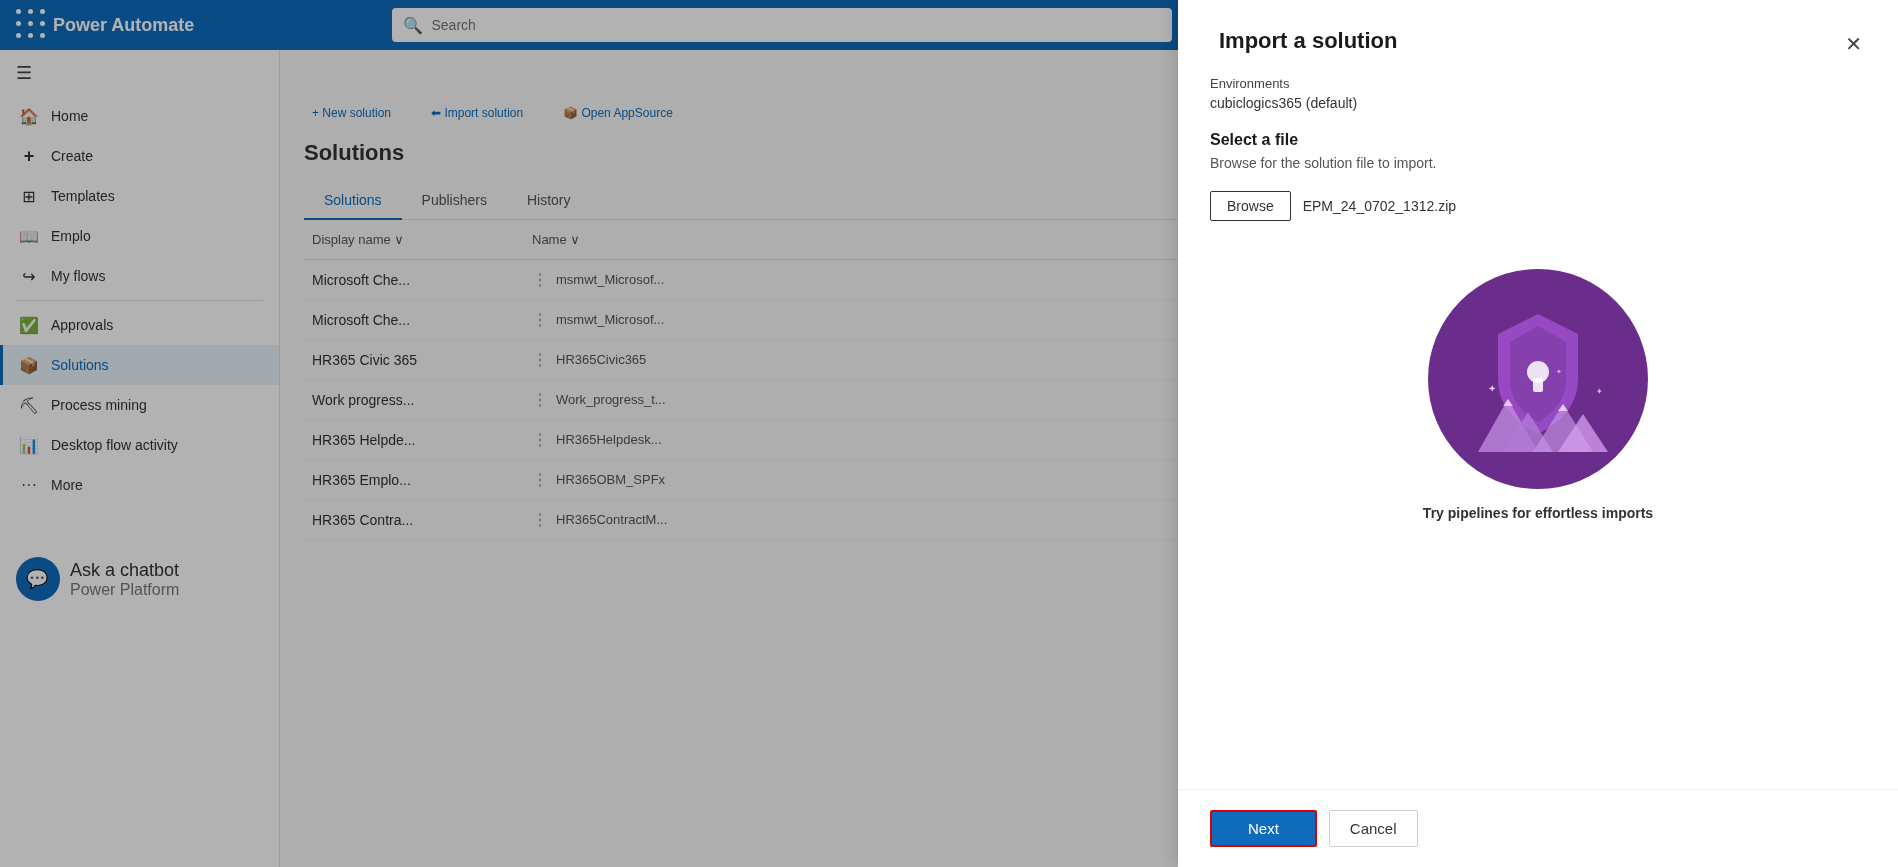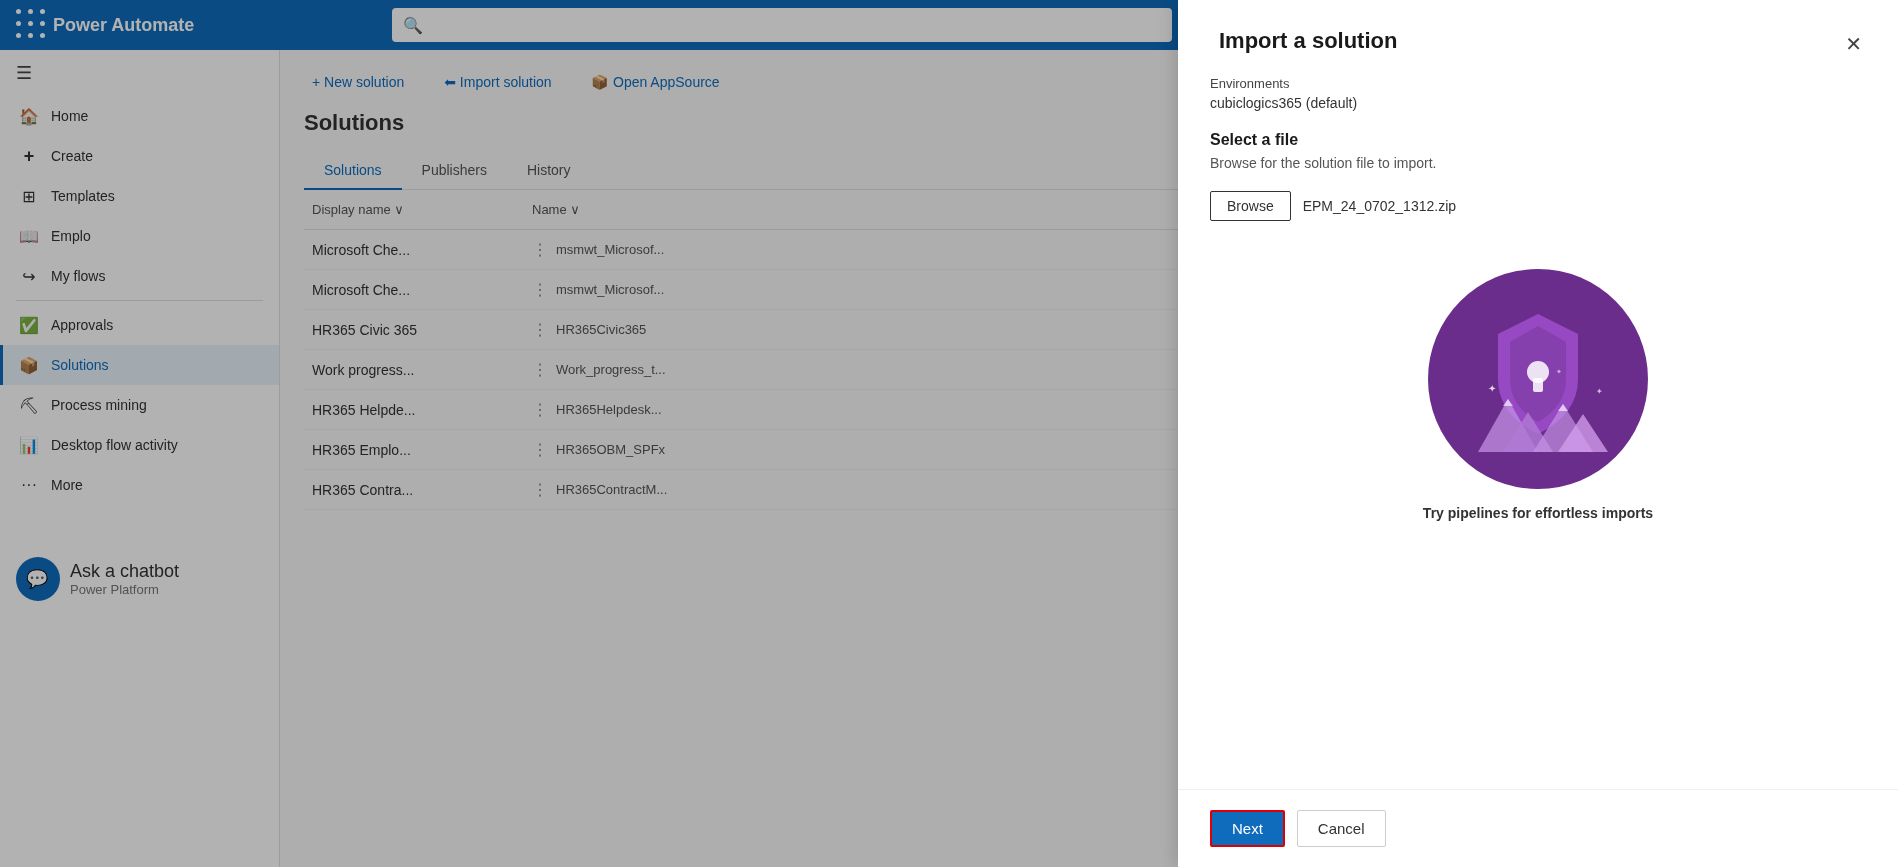--- a/index.html
+++ b/index.html
@@ -43,22 +43,22 @@
     .chatbot-btn {
       width: 44px; height: 44px; border-radius: 50%; background: #0f6cbd; color: white;
       display: flex; align-items: center; justify-content: center; cursor: pointer; font-size: 18px;
     }
     .sidebar-footer { display: flex; align-items: center; gap: 10px; padding: 12px 16px 20px; }
 
     
     .main { margin-top: 50px; margin-left: 280px; padding: 20px 24px; background: #fafafa; min-height: calc(867px - 50px); }
     .main-toolbar { display: flex; align-items: center; gap: 24px; margin-bottom: 16px; }
     .toolbar-btn {
-      display: flex; align-items: center; gap: 6px; font-size: 14px; color: #0f6cbd; cursor: pointer;
-      border: none; background: none; padding: 4px 8px;
+      display: flex; align-items: center; gap: 6px; font-size: 12px; color: #0f6cbd; cursor: pointer;
+      border: none; background: none; padding: 4px 8px; margin-top: 32px;
     }
     .page-title { font-size: 22px; font-weight: 600; color: #333; margin-bottom: 16px; }
 
     
     .tabs { display: flex; gap: 0; border-bottom: 1px solid #e0e0e0; margin-bottom: 0; }
     .tab {
       padding: 10px 20px; font-size: 14px; cursor: pointer; color: #555;
       border-bottom: 2px solid transparent; margin-bottom: -1px;
     }
     .tab.active { color: #0f6cbd; border-bottom: 2px solid #0f6cbd; font-weight: 500; }
@@ -112,21 +112,21 @@
       display: flex; align-items: center; justify-content: center; position: relative; overflow: hidden;
     }
     .illustration-text { font-size: 14px; color: #333; margin-top: 16px; font-weight: 700; }
 
     
     .ill-svg { width: 180px; height: 150px; }
 
     
     .panel-footer { padding: 20px 32px; display: flex; gap: 12px; border-top: 1px solid #f0f0f0; }
     .btn-next {
-      padding: 8px 20px; background: #0f6cbd; color: white; border: 2px solid #d00;
+      padding: 8px 36px; background: #0f6cbd; color: white; border: 2px solid #d00;
       font-size: 15px; border-radius: 2px; cursor: pointer; font-weight: 500;
     }
     .btn-cancel {
       padding: 8px 20px; background: white; color: #333; border: 1px solid #ccc;
       font-size: 15px; border-radius: 2px; cursor: pointer;
     }
   </style>
 </head>
 <body>
 
@@ -138,20 +138,21 @@
     <span></span>
       <span></span>
       <span></span>
     <span></span>
       <span></span>
       <span></span>
   </div>
   <span class="topnav-logo">Power Automate</span>
   <div class="topnav-search">
     <span style="color:#666; font-size:16px;">🔍</span>
+    <input type="text" placeholder="Search" style="">
   </div>
   <div class="topnav-right">
     <div class="env-info">
       <span style="font-size:22px; color:white;">🌐</span>
       <div class="env-text">
         <span class="env-label">Environments</span>
         <span class="env-name">cubiclogics365 (default)</span>
       </div>
     </div>
     <div class="topnav-icon">⚙</div>
@@ -208,21 +209,21 @@
     <span class="sidebar-item-icon">···</span>
     <span>More</span>
   </div>
 
   <div style="height: 40px;"></div>
 
   <div class="sidebar-footer">
     <div class="chatbot-btn">💬</div>
     <div>
       <div style="font-size:18px; color:#333;">Ask a chatbot</div>
-      <div style="font-size:13px; color:#777;">Power Platform</div>
+      <div style="font-size:16px; color:#777;">Power Platform</div>
     </div>
   </div>
 </aside>
 
 <main class="main">
   <div class="main-toolbar">
     <button class="toolbar-btn">+ New solution</button>
     <button class="toolbar-btn">⬅ Import solution</button>
     <button class="toolbar-btn">📦 Open AppSource</button>
   </div>

